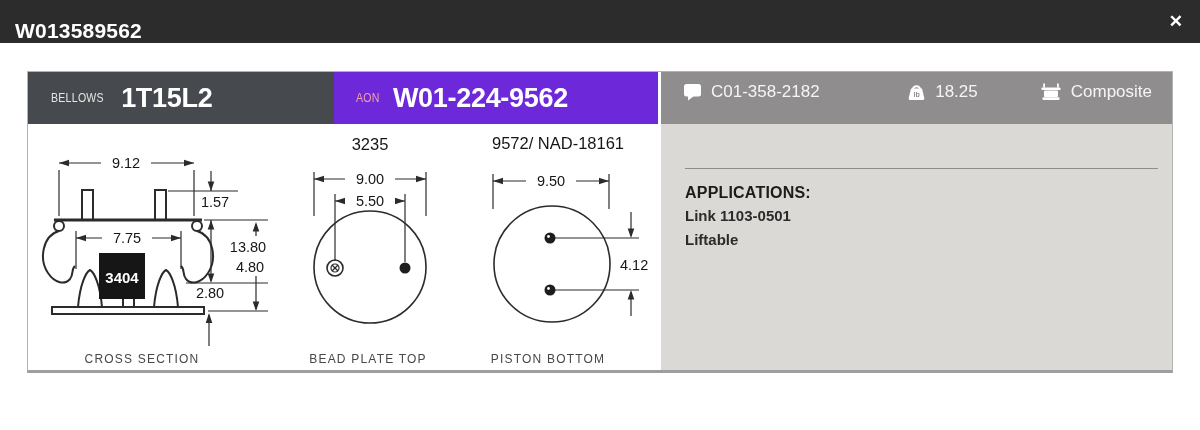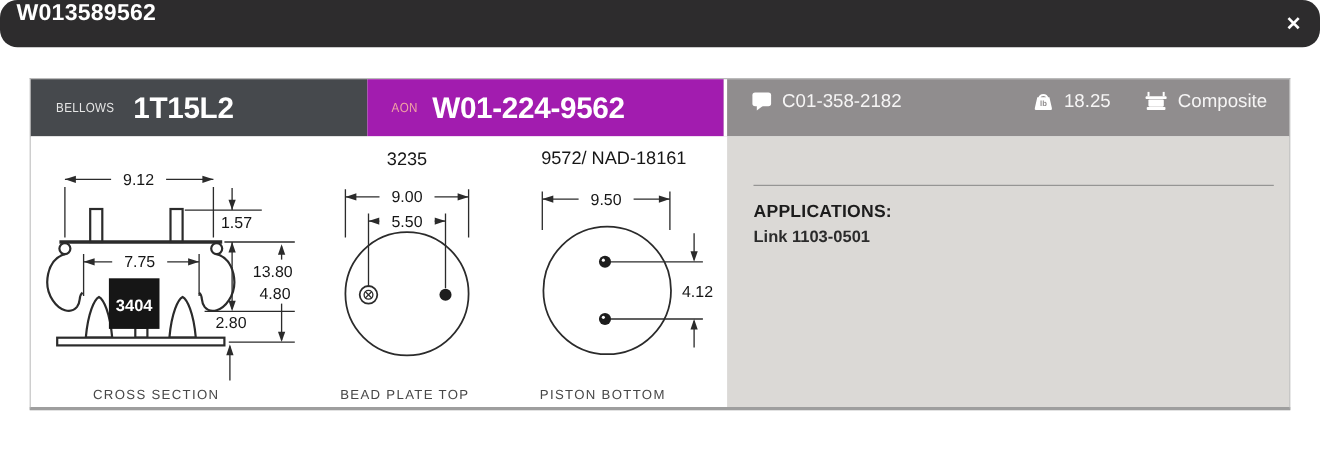--- a/index.html
+++ b/index.html
@@ -3,39 +3,40 @@
 <meta charset="utf-8">
 <style>
   html,body{margin:0;padding:0;}
   body{
     width:1200px;height:430px;background:#ffffff;position:relative;overflow:hidden;
     font-family:"Liberation Sans", sans-serif;
   }
   
   .topbar{
     position:absolute;top:0;left:0;width:1200px;height:43px;background:#2d2c2d;
-    display:flex;align-items:flex-start;box-sizing:border-box;border-radius:16px;
+    display:flex;align-items:flex-end;box-sizing:border-box;
   }
   .topbar-title{color:#ffffff;font-size:21px;font-weight:bold;padding-left:15px;letter-spacing:.2px;}
   .topbar-close{
     margin-left:auto;padding:0 17px;color:#ffffff;font-size:17px;font-weight:bold;cursor:pointer;line-height:43px;
   }
   
   .card{
     position:absolute;left:27px;top:71px;width:1146px;background:#ffffff;
     border:1px solid #b3b3b3;border-bottom:3px solid #9e9e9e;box-sizing:border-box;
   }
   .card-header{display:flex;height:52px;}
   .seg{display:flex;align-items:center;box-sizing:border-box;}
   .seg-bellows{width:306px;background:#46494d;padding-left:23px;}
-  .seg-aon{width:324px;background:#a21caf;padding-left:22px;}
+  .seg-aon{width:324px;background:#6d28d9;padding-left:22px;}
   .seg-meta{
     flex:1;background:#908d8e;border-left:3px solid #ffffff;
     color:#f6f5f5;font-size:17px;display:flex;align-items:center;
     padding:0 20px 12px 22px;
+    gap:32px;
   }
   .seg-small{
     display:inline-block;color:#e6e6e6;font-size:12px;letter-spacing:.3px;
     transform:scaleX(.88);transform-origin:left center;margin-right:10px;white-space:nowrap;
   }
   .seg-aon .seg-small{color:#f0a3a4;}
   .seg-value{color:#ffffff;font-size:27px;font-weight:bold;letter-spacing:-.3px;white-space:nowrap;}
   .meta-item{display:flex;align-items:center;gap:9px;white-space:nowrap;}
   .meta-item.weight{margin-left:auto;}
   .meta-item.material{margin-left:30px;}
@@ -239,16 +240,17 @@
 
           <text x="520" y="239" class="cap">PISTON BOTTOM</text>
         </g>
       </svg>
     </div>
 
     <div class="apps">
       <div class="apps-divider"></div>
       <div class="apps-heading">APPLICATIONS:</div>
       <div class="apps-line">Link 1103-0501</div>
+      <div class="apps-line">Liftable</div>
     </div>
 
   </div>
 </div>
 
 </body></html>

